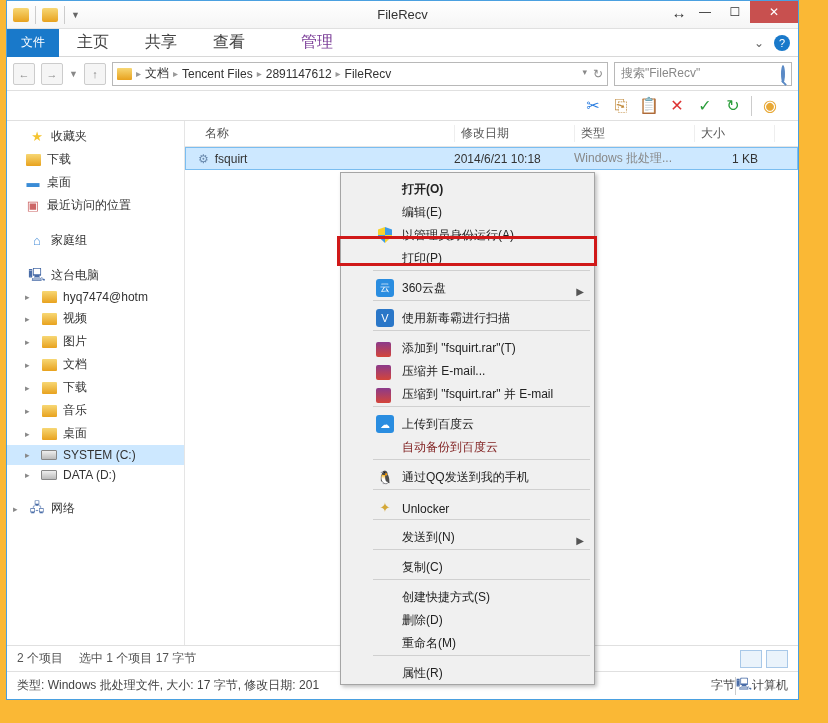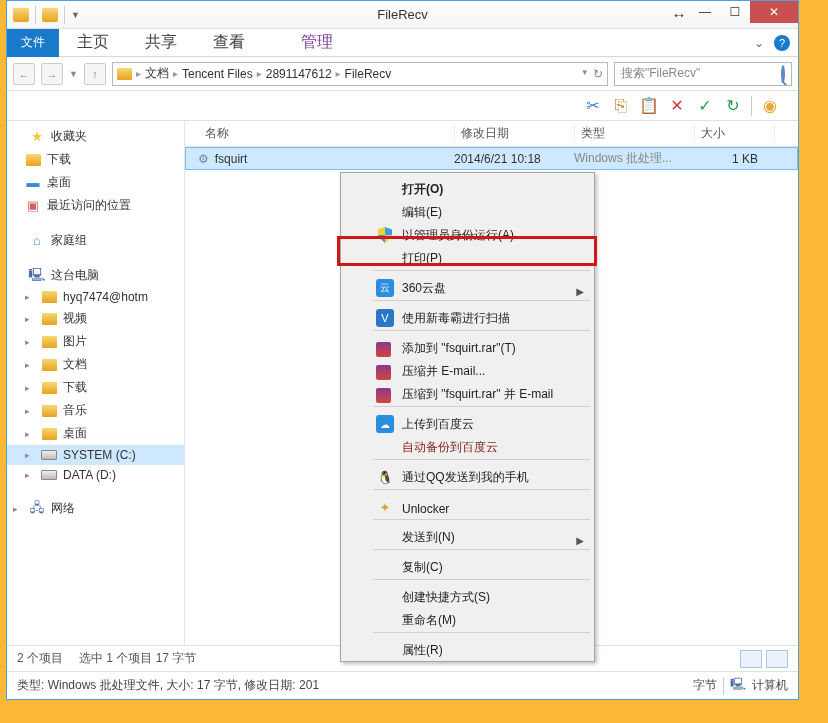--- a/index.html
+++ b/index.html
@@ -37,21 +37,21 @@
 .tree-item .ticon { width: 16px; height: 14px; display: flex; align-items: center; justify-content: center; font-size: 13px; }
 .file-view { flex: 1; display: flex; flex-direction: column; }
 .col-headers { height: 26px; display: flex; align-items: center; border-bottom: 1px solid #e5e5e5; font-size: 12px; color: #555; padding-left: 6px; }
 .col-headers div { border-right: 1px solid #eee; padding-left: 6px; }
 .file-row { height: 23px; display: flex; align-items: center; font-size: 12px; color: #333; padding-left: 6px; }
 .file-row.selected { background: #cde8ff; border: 1px solid #7abdf0; }
 .file-row .fcell { padding-left: 6px; overflow: hidden; white-space: nowrap; }
 .status-bar { height: 26px; border-top: 1px solid #e0e0e0; display: flex; align-items: center; padding: 0 10px; font-size: 12px; color: #555; gap: 16px; }
 .status-bar .view-icons { margin-left: auto; display: flex; gap: 4px; }
 .view-icons .vi { width: 22px; height: 18px; border: 1px solid #a8c8e8; background: #eaf3fb; }
-.details-bar { height: 28px; border-top: 1px solid #e0e0e0; display: flex; align-items: center; padding: 0 10px; font-size: 12px; color: #444; gap: 6px; }
+.details-bar { height: 28px; border-top: 1px solid #e0e0e0; display: flex; align-items: center; padding: 0 10px; font-size: 12px; color: #444; }
 .details-bar .dsep { width: 1px; height: 18px; background: #ccc; }
 .context-menu { position: absolute; left: 340px; top: 172px; width: 255px; background: #f0f0f0; border: 1px solid #a5a5a5; box-shadow: 2px 2px 4px rgba(0,0,0,0.25); font-size: 12px; padding: 2px; }
 .cm-item { height: 23px; display: flex; align-items: flex-end; padding-left: 32px; position: relative; color: #222; margin-left: 27px; }
 .cm-item.disabled { color: #7f1d1d; }
 .cm-item .cm-icon { position: absolute; left: 6px; width: 18px; height: 18px; display: flex; align-items: center; justify-content: center; font-size: 13px; }
 .cm-item .arrow { position: absolute; right: 8px; font-size: 10px; color: #555; }
 .cm-sep { height: 1px; background: #d0d0d0; margin: 3px 2px 3px 30px; }
 .highlight-box { position: absolute; border: 3px solid #d01818; pointer-events: none; }
 .highlight-admin { left: 337px; top: 236px; width: 260px; height: 30px; }
 .shield { background: conic-gradient(#3c9be6 0 90deg,#f7d22e 90deg 180deg,#3c9be6 180deg 270deg,#f7d22e 270deg 360deg); width: 14px; height: 16px; clip-path: polygon(50% 0,100% 15%,100% 60%,50% 100%,0 60%,0 15%); }
@@ -343,20 +343,23 @@
     </div>
   <div class="cm-sep"></div>
   <div class="cm-item">
       <span>复制(C)</span>
     </div>
   <div class="cm-sep"></div>
   <div class="cm-item">
       <span>创建快捷方式(S)</span>
     </div>
   <div class="cm-item">
+      <span>删除(D)</span>
+    </div>
+  <div class="cm-item">
       <span>重命名(M)</span>
     </div>
   <div class="cm-sep"></div>
   <div class="cm-item">
       <span>属性(R)</span>
     </div>
 </div>
 
 <div class="highlight-box highlight-admin"></div>
 

